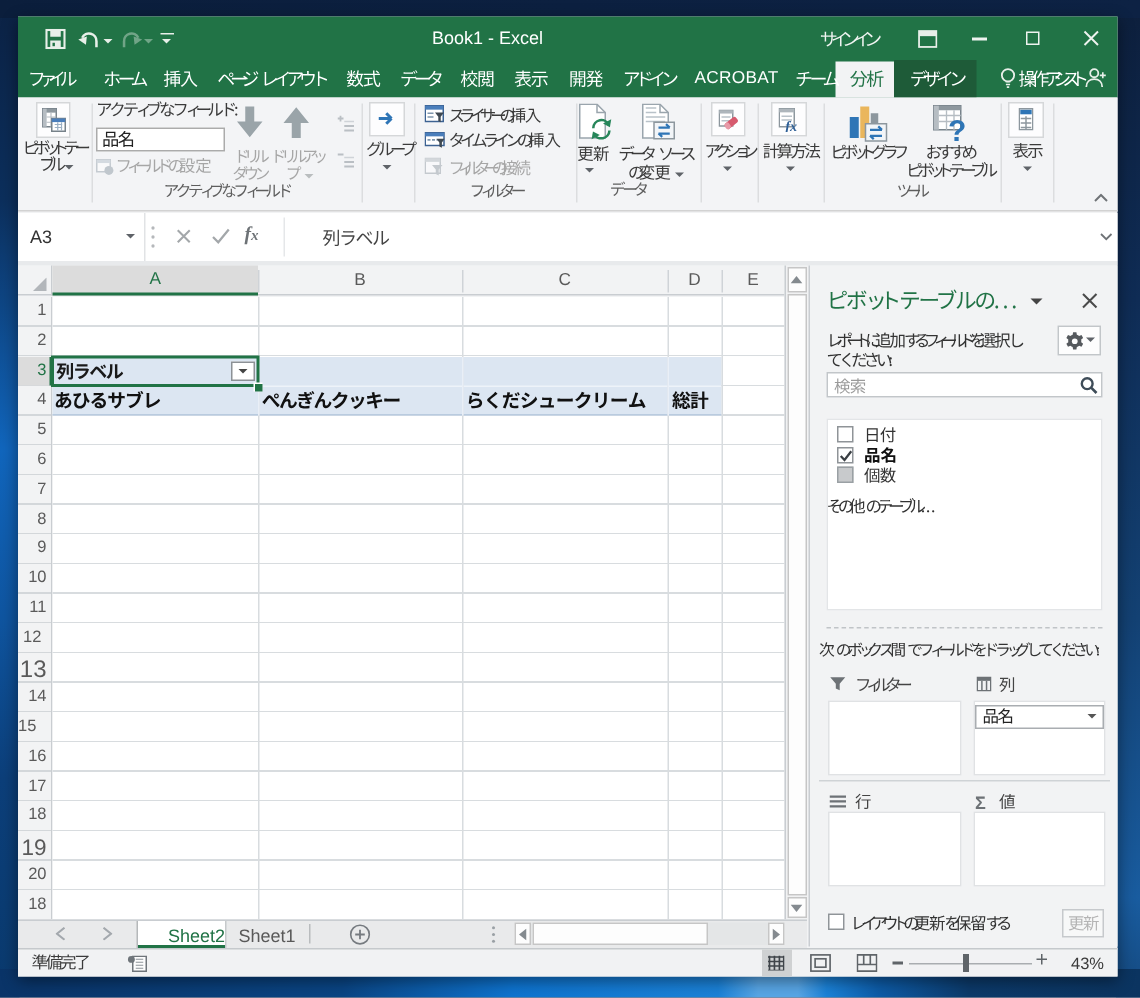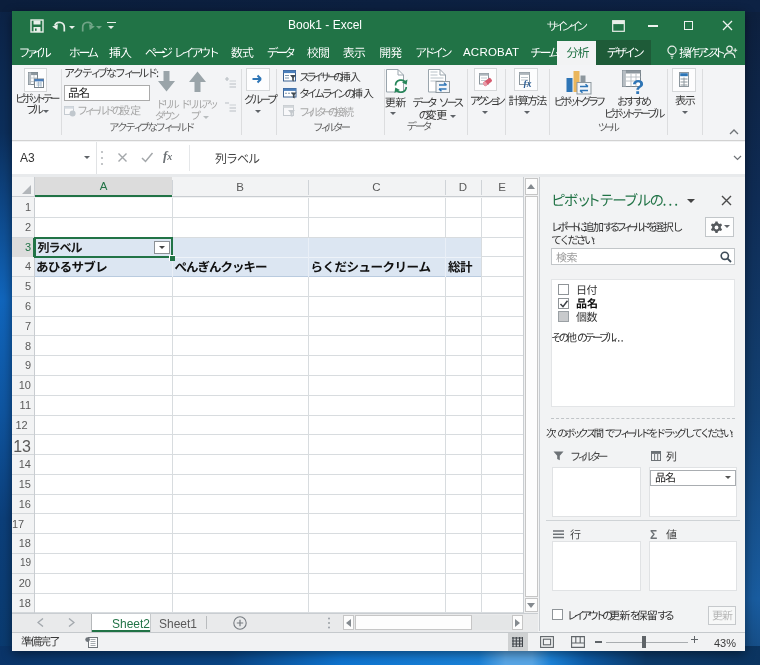--- a/index.html
+++ b/index.html
@@ -282,25 +282,25 @@
 <div class="a" style="left:12px;top:280.1px;width:19px;text-align:right;font-size:11px;color:#5a5a5a">5</div>
 <div class="a" style="left:12px;top:299.9px;width:19px;text-align:right;font-size:11px;color:#5a5a5a">6</div>
 <div class="a" style="left:12px;top:319.7px;width:19px;text-align:right;font-size:11px;color:#5a5a5a">7</div>
 <div class="a" style="left:12px;top:339.5px;width:19px;text-align:right;font-size:11px;color:#5a5a5a">8</div>
 <div class="a" style="left:12px;top:359.2px;width:19px;text-align:right;font-size:11px;color:#5a5a5a">9</div>
 <div class="a" style="left:12px;top:379.0px;width:19px;text-align:right;font-size:11px;color:#5a5a5a">10</div>
 <div class="a" style="left:12px;top:398.8px;width:19px;text-align:right;font-size:11px;color:#5a5a5a">11</div>
 <div class="a" style="left:12px;top:418.6px;width:19px;text-align:center;font-size:11px;color:#5a5a5a">12</div>
 <div class="a" style="left:12px;top:438.4px;width:19px;text-align:right;font-size:16px;color:#5a5a5a">13</div>
 <div class="a" style="left:12px;top:458.1px;width:19px;text-align:right;font-size:11px;color:#5a5a5a">14</div>
-<div class="a" style="left:12px;top:477.9px;width:19px;text-align:right;font-size:11px;color:#5a5a5a">15</div>
+<div class="a" style="left:12px;top:477.9px;width:19px;text-align:left;font-size:11px;color:#5a5a5a">15</div>
 <div class="a" style="left:12px;top:497.7px;width:19px;text-align:right;font-size:11px;color:#5a5a5a">16</div>
-<div class="a" style="left:12px;top:517.5px;width:19px;text-align:left;font-size:11px;color:#5a5a5a">17</div>
+<div class="a" style="left:12px;top:517.5px;width:19px;text-align:right;font-size:11px;color:#5a5a5a">17</div>
 <div class="a" style="left:12px;top:537.3px;width:19px;text-align:right;font-size:11px;color:#5a5a5a">18</div>
-<div class="a" style="left:12px;top:557.0px;width:19px;text-align:right;font-size:10px;color:#5a5a5a">19</div>
+<div class="a" style="left:12px;top:557.0px;width:19px;text-align:right;font-size:15px;color:#5a5a5a">19</div>
 <div class="a" style="left:12px;top:576.8px;width:19px;text-align:right;font-size:11px;color:#5a5a5a">20</div>
 <div class="a" style="left:12px;top:596.6px;width:19px;text-align:right;font-size:11px;color:#5a5a5a">18</div>
 
 <div class="a" style="left:154px;top:241px;width:16px;height:13px;background:#fff;border:1px solid #8c9196"></div>
 <div class="btn3" style="left:158.5px;top:245.5px;border-width:3.5px;border-bottom-width:0;border-top-color:#444"></div>
 
 <div class="a" style="left:34px;top:236.6px;width:139px;height:21.8px;border:2px solid #217346"></div>
 <div class="a" style="left:169px;top:255px;width:6px;height:6px;background:#fff"></div>
 <div class="a" style="left:170px;top:256px;width:5px;height:5px;background:#217346"></div>
 

